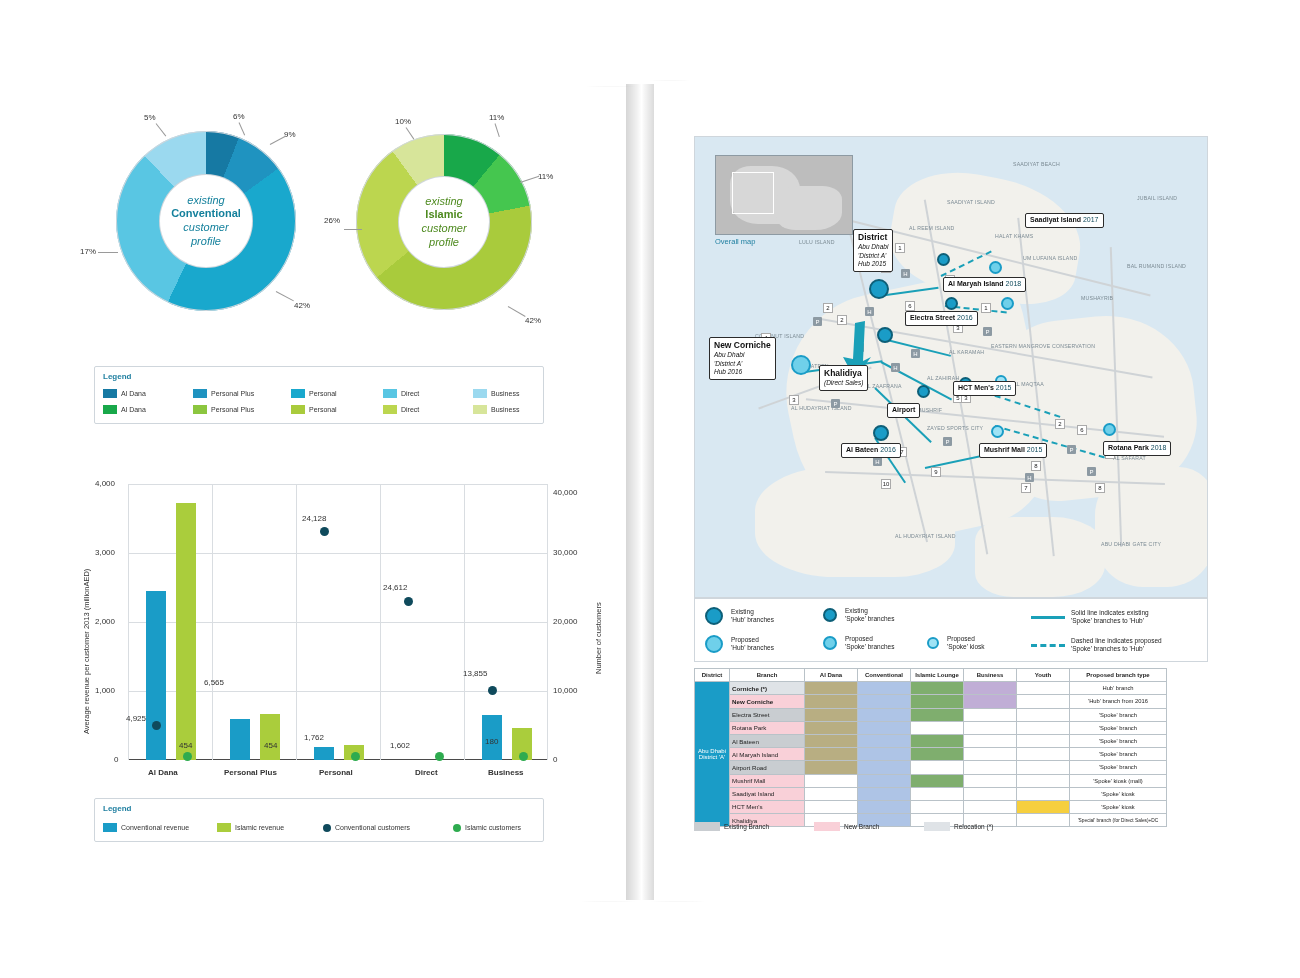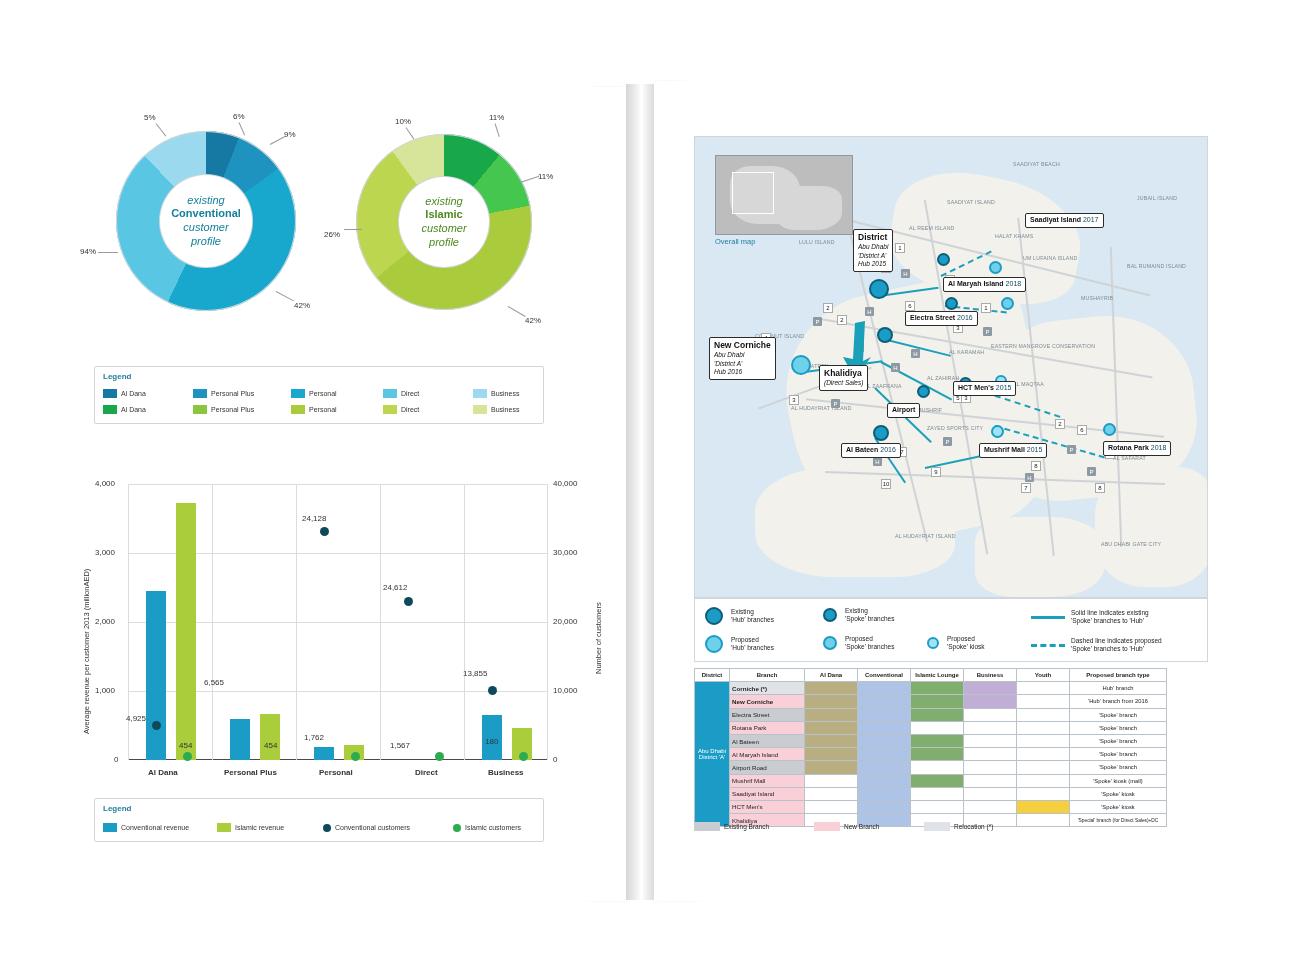--- a/index.html
+++ b/index.html
@@ -129,21 +129,21 @@
               <span>profile</span>
             </div>
           </div>
         </div>
         <div class="lbl" style="left:195px;top:26px;">6%</div>
         <div class="leader" style="left:201px;top:36px;width:14px;transform:rotate(66deg);"></div>
         <div class="lbl" style="left:246px;top:44px;">9%</div>
         <div class="leader" style="left:232px;top:58px;width:18px;transform:rotate(-28deg);"></div>
         <div class="lbl" style="left:256px;top:215px;">42%</div>
         <div class="leader" style="left:238px;top:205px;width:20px;transform:rotate(28deg);"></div>
-        <div class="lbl" style="left:42px;top:161px;">94%</div>
+        <div class="lbl" style="left:42px;top:161px;">17%</div>
         <div class="leader" style="left:60px;top:166px;width:20px;"></div>
         <div class="lbl" style="left:106px;top:27px;">5%</div>
         <div class="leader" style="left:118px;top:37px;width:16px;transform:rotate(52deg);"></div>
       </div>
 
       <div>
         <div class="donut" style="left:318px;top:48px;width:176px;height:176px;">
           <div class="donut-ring" style="background:conic-gradient(
               #18a84a 0deg 39.6deg,
               #45c64f 39.6deg 79.2deg,
@@ -159,21 +159,21 @@
               <span>profile</span>
             </div>
           </div>
         </div>
         <div class="lbl" style="left:451px;top:27px;">11%</div>
         <div class="leader" style="left:457px;top:37px;width:14px;transform:rotate(72deg);"></div>
         <div class="lbl" style="left:500px;top:86px;">11%</div>
         <div class="leader" style="left:482px;top:96px;width:20px;transform:rotate(-18deg);"></div>
         <div class="lbl" style="left:487px;top:230px;">42%</div>
         <div class="leader" style="left:470px;top:220px;width:20px;transform:rotate(30deg);"></div>
-        <div class="lbl" style="left:286px;top:144px;">26%</div>
+        <div class="lbl" style="left:286px;top:130px;">26%</div>
         <div class="leader" style="left:306px;top:143px;width:18px;"></div>
         <div class="lbl" style="left:357px;top:31px;">10%</div>
         <div class="leader" style="left:368px;top:41px;width:14px;transform:rotate(56deg);"></div>
       </div>
 
       <div class="legend-box" style="left:56px;top:280px;width:448px;height:56px;">
         <div class="legend-title">Legend</div>
         <div class="legend-row" style="left:8px;top:22px;">
           <div class="legend-item" style="width:84px;">
               <i class="swatch" style="background:#1679a3;"></i>
@@ -256,21 +256,21 @@
           <div class="pt conv" style="left:360px;top:202px;"></div>
           <div class="pt isl" style="left:391px;top:268px;"></div>
         </div>
 
         <div class="lbl" style="left:57px;top:393px;">4,000</div>
         <div class="lbl" style="left:57px;top:462px;">3,000</div>
         <div class="lbl" style="left:57px;top:531px;">2,000</div>
         <div class="lbl" style="left:57px;top:600px;">1,000</div>
         <div class="lbl" style="left:76px;top:669px;">0</div>
 
-        <div class="lbl" style="left:515px;top:393px;text-align:center;">40,000</div>
+        <div class="lbl" style="left:515px;top:402px;text-align:center;">40,000</div>
         <div class="lbl" style="left:515px;top:462px;">30,000</div>
         <div class="lbl" style="left:515px;top:531px;">20,000</div>
         <div class="lbl" style="left:515px;top:600px;">10,000</div>
         <div class="lbl" style="left:515px;top:669px;">0</div>
 
         <div class="lbl" style="left:110px;top:682px;font-weight:bold;">Al Dana</div>
         <div class="lbl" style="left:186px;top:682px;font-weight:bold;">Personal Plus</div>
         <div class="lbl" style="left:281px;top:682px;font-weight:bold;">Personal</div>
         <div class="lbl" style="left:377px;top:682px;font-weight:bold;">Direct</div>
         <div class="lbl" style="left:450px;top:682px;font-weight:bold;">Business</div>
@@ -278,21 +278,21 @@
         <div class="axtitle rot" style="left:44px;top:648px;">Average revenue per customer 2013 (millionAED)</div>
         <div class="axtitle rot" style="left:556px;top:588px;">Number of customers</div>
 
         <div class="lbl" style="left:88px;top:628px;">4,925</div>
         <div class="lbl" style="left:141px;top:655px;">454</div>
         <div class="lbl" style="left:166px;top:592px;">6,565</div>
         <div class="lbl" style="left:226px;top:655px;">454</div>
         <div class="lbl" style="left:264px;top:428px;">24,128</div>
         <div class="lbl" style="left:345px;top:497px;">24,612</div>
         <div class="lbl" style="left:266px;top:647px;">1,762</div>
-        <div class="lbl" style="left:352px;top:655px;">1,567</div>
+        <div class="lbl" style="left:352px;top:655px;">1,602</div>
         <div class="lbl" style="left:425px;top:583px;">13,855</div>
         <div class="lbl" style="left:447px;top:651px;">180</div>
       </div>
 
       <div class="legend-box" style="left:56px;top:712px;width:448px;height:42px;">
         <div class="legend-title">Legend</div>
         <div class="legend-row" style="left:8px;top:24px;">
           <div class="legend-item" style="width:108px;">
               <i class="swatch" style="background:#1a9cc7;"></i>
               <span>Conventional revenue</span>

